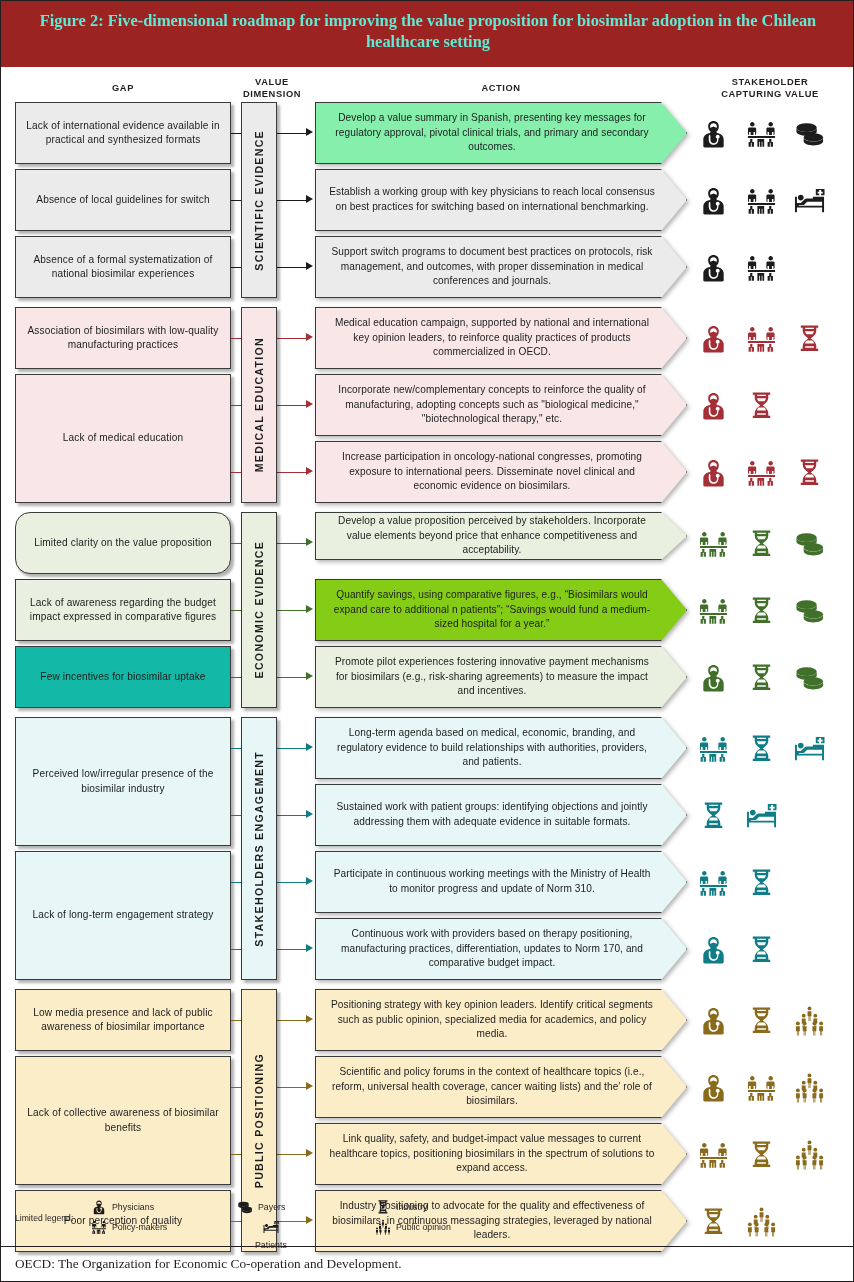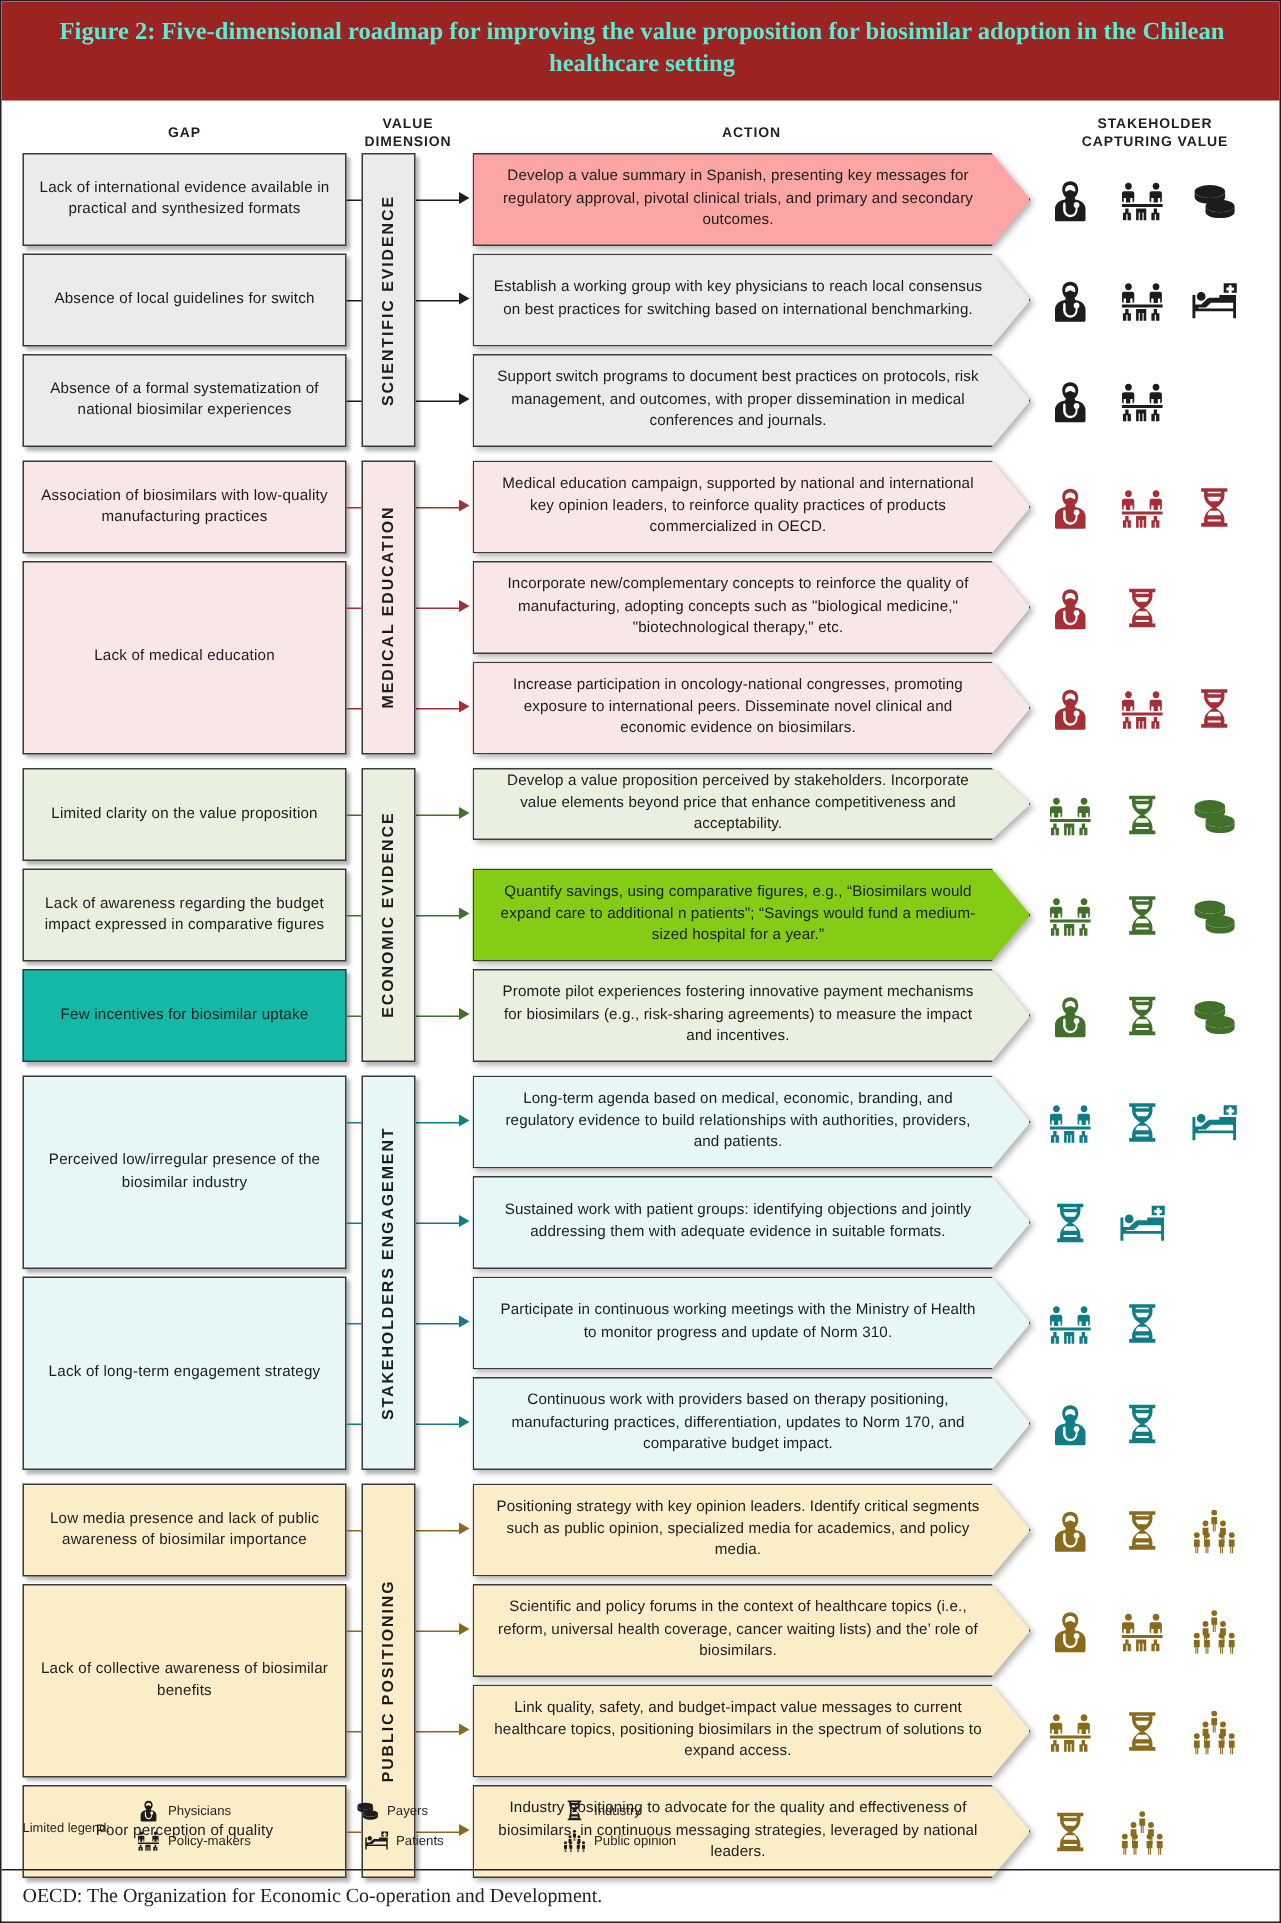--- a/index.html
+++ b/index.html
@@ -163,21 +163,21 @@
       <div class="strip" style="left: 788px; top: 511px; height: 196px; z-index: -1;"></div>
       <div class="strip" style="left: 740px; top: 511px; height: 196px; z-index: -1;"></div>
       <div class="strip" style="left: 692px; top: 511px; height: 196px; z-index: -1;"></div>
       <div class="strip" style="left: 788px; top: 306px; height: 196px; z-index: -1;"></div>
       <div class="strip" style="left: 740px; top: 306px; height: 196px; z-index: -1;"></div>
       <div class="strip" style="left: 692px; top: 306px; height: 196px; z-index: -1;"></div>
       <div class="strip" style="left: 788px; top: 101px; height: 196px; z-index: -1;"></div>
       <div class="strip" style="left: 740px; top: 101px; height: 196px; z-index: -1;"></div>
       <div class="strip" style="left: 692px; top: 101px; height: 196px; z-index: -1;"></div>
       <div class="actwrap" style="left: 314px; top: 101px; width: 372px; height: 62px;">
-        <div class="actbox" style="background: #fca5a5;">Develop a value summary in Spanish, presenting key messages for regulatory approval, pivotal clinical trials, and primary and secondary outcomes.</div>
+        <div class="actbox" style="background: #86efac;">Develop a value summary in Spanish, presenting key messages for regulatory approval, pivotal clinical trials, and primary and secondary outcomes.</div>
       </div>
       <div class="arrow" style="left: 305px; top: 127.4px; border-left-color: rgb(28, 28, 28);"></div>
       <div class="conn" style="left: 276px; top: 132px; width: 29px; background: rgb(28, 28, 28);"></div>
       <div class="icocell" style="left: 692px; top: 101px; height: 62px;">
         <svg width="31" height="31" viewBox="0 0 64 64" fill="#1c1c1c">
           <path d="M32 6c-7 0-11 5-11 11 0 5 2 9 5 11l-1 3c-8 1-14 6-14 13v14c0 2 1 3 3 3h36c2 0 3-1 3-3V44c0-7-6-12-14-13l-1-3c3-2 5-6 5-11C43 11 39 6 32 6zm0 5c4.5 0 7 3 7 7 0 .8-.1 1.6-.2 2.3-2-.6-4.2-1.3-6.8-2.6-2.6 1.3-4.8 2-6.8 2.6-.1-.7-.2-1.5-.2-2.3 0-4 2.5-7 7-7zM23 34.5c1.5 0 2.6 1.4 2.6 3.8v6.4c0 4.2 3 7.3 6.9 7.3s6.9-3.1 6.9-7.3v-2.3c-1.6-.6-2.7-2.1-2.7-3.9 0-2.3 1.8-4.1 4-4.1s4 1.8 4 4.1c0 1.8-1.1 3.3-2.7 3.9v2.3c0 5.9-4.4 10.6-9.9 10.6s-9.9-4.7-9.9-10.6v-6.4c0-2.4 1.1-3.8 2.6-3.8z"></path>
         </svg>
       </div>
       <div class="icocell" style="left: 740px; top: 101px; height: 62px;">
         <svg width="31" height="31" viewBox="0 0 64 64" fill="#1c1c1c">
@@ -374,21 +374,21 @@
         <svg width="31" height="31" viewBox="0 0 64 64" fill="#41702a">
           <ellipse cx="26" cy="20" rx="21" ry="9"></ellipse>
           <path d="M5 20v8c0 5 9.4 9 21 9s21-4 21-9v-8c0 5-9.4 9-21 9S5 25 5 20z"></path>
           <ellipse cx="40" cy="40" rx="20" ry="8.6"></ellipse>
           <path d="M20 40v8c0 4.8 9 8.6 20 8.6s20-3.8 20-8.6v-8c0 4.8-9 8.6-20 8.6S20 44.8 20 40z"></path>
         </svg>
       </div>
       <div class="dimbox" style="left: 240px; top: 511px; width: 36px; height: 196px; background: rgb(234, 240, 224);">
         <span>ECONOMIC EVIDENCE</span>
       </div>
-      <div class="gapbox" style="left: 14px; top: 511px; width: 216px; height: 62px; background: rgb(234, 240, 224);">
+      <div class="gapbox" style="left: 14px; top: 511px; width: 216px; height: 62px; background: rgb(234, 240, 224); border-radius: 15px;">
         <div>Limited clarity on the value proposition</div>
       </div>
       <div class="conn" style="left: 230px; top: 542px; width: 10px; background: rgb(65, 112, 42);"></div>
       <div class="gapbox" style="left: 14px; top: 578px; width: 216px; height: 62px; background: rgb(234, 240, 224);">
         <div>Lack of awareness regarding the budget impact expressed in comparative figures</div>
       </div>
       <div class="conn" style="left: 230px; top: 609px; width: 10px; background: rgb(65, 112, 42);"></div>
       <div class="gapbox" style="left: 14px; top: 645px; width: 216px; height: 62px; background: #14b8a6;">
         <div>Few incentives for biosimilar uptake</div>
       </div>
@@ -646,21 +646,21 @@
         <span>
           <svg width="16" height="16" viewBox="0 0 64 64" fill="#1c1c1c">
             <ellipse cx="26" cy="20" rx="21" ry="9"></ellipse>
             <path d="M5 20v8c0 5 9.4 9 21 9s21-4 21-9v-8c0 5-9.4 9-21 9S5 25 5 20z"></path>
             <ellipse cx="40" cy="40" rx="20" ry="8.6"></ellipse>
             <path d="M20 40v8c0 4.8 9 8.6 20 8.6s20-3.8 20-8.6v-8c0 4.8-9 8.6-20 8.6S20 44.8 20 40z"></path>
           </svg>
         </span>
         <span>Payers</span>
       </div>
-      <div class="lg" style="left: 228px; top: 22px;">
+      <div class="lg" style="left: 240px; top: 22px; flex-direction: column;">
         <span>
           <svg width="16" height="16" viewBox="0 0 64 64" fill="#1c1c1c">
             <path d="M45 8v13h18V8H45zm7 2.5h4v3.3h3.3v4H56v3.3h-4v-3.3h-3.3v-4H52v-3.3zM14 20c-3.3 0-6 2.7-6 6s2.7 6 6 6 6-2.7 6-6-2.7-6-6-6zm25 4v4H26.8c-2 0-3.8.8-5.2 2.1L14 37.3h-8V24H2v32h4v-9.5h52V56h4V24H39zM10 41.3h10.4l6.3-6c.4-.4 1-.6 1.6-.6H58v7.9H10v-1.3z"></path>
           </svg>
         </span>
         <span>Patients</span>
       </div>
       <div class="lg" style="left: 360px; top: 2px;">
         <span>
           <svg width="16" height="16" viewBox="0 0 64 64" fill="#1c1c1c">

